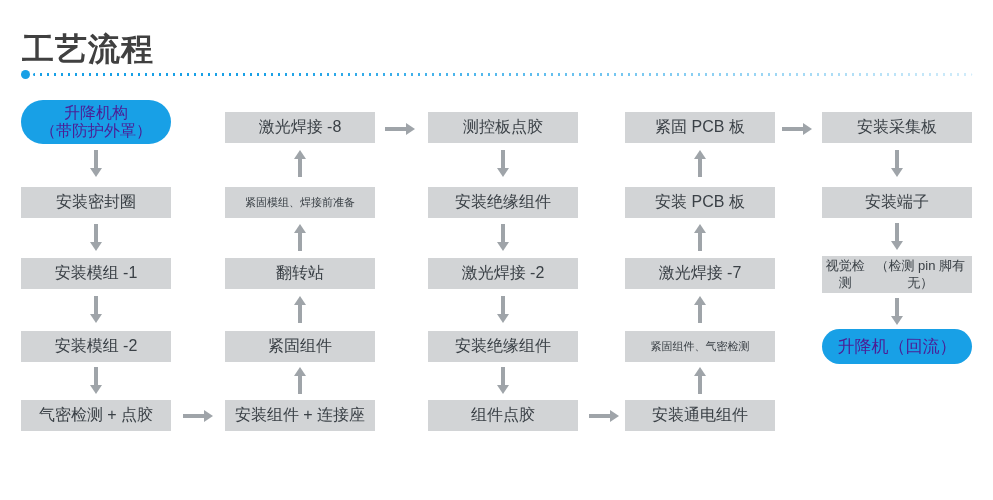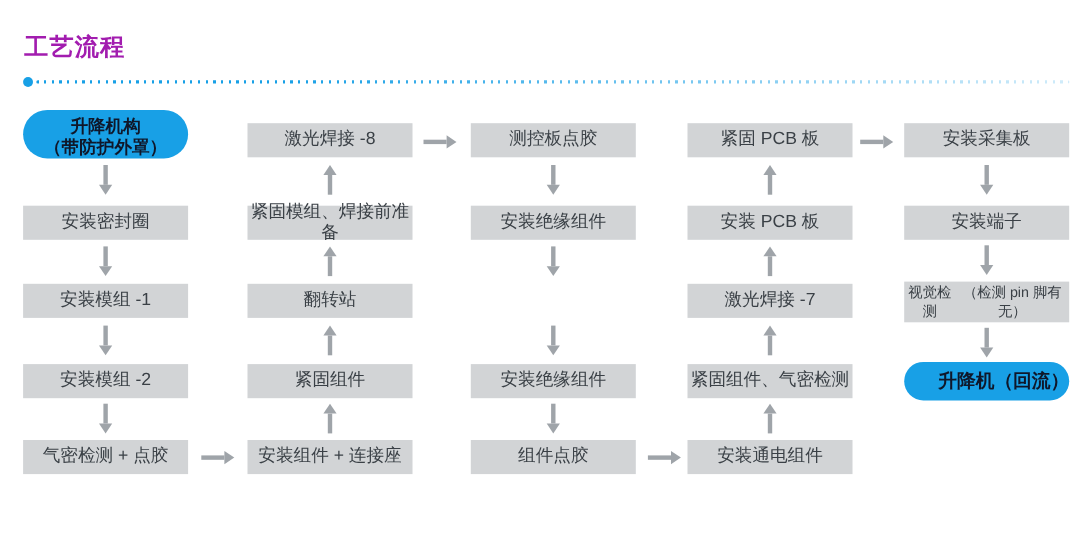--- a/index.html
+++ b/index.html
@@ -2,41 +2,41 @@
 <html><head>
 <meta charset="utf-8">
 <style>
   html,body{margin:0;padding:0;background:#ffffff;}
   .canvas{
     position:relative;width:993px;height:500px;background:#ffffff;overflow:hidden;
     font-family:"Liberation Sans","DejaVu Sans",sans-serif;
   }
   .page-title{
     position:absolute;left:22px;top:28px;margin:0;
-    font-size:22px;font-weight:700;color:#a21caf;letter-spacing:1px;
+    font-size:32px;font-weight:700;color:#404040;letter-spacing:1px;
   }
   .rule{position:absolute;left:21px;top:70px;width:951px;height:9px;display:flex;align-items:center;}
   .rule-dot{width:9px;height:9px;border-radius:50%;background:#18a0e6;flex:0 0 auto;}
   .rule-line{
     flex:1;height:3px;margin-left:3px;border-radius:2px;
     background-image:repeating-linear-gradient(to right,#18a0e6 0 2px,transparent 2px 7px);
   }
   .rule-fade{
     position:absolute;left:0;top:0;right:0;bottom:0;pointer-events:none;
     background:linear-gradient(to right,rgba(255,255,255,0) 25%,rgba(255,255,255,0.8) 100%);
   }
   .node{
     position:absolute;width:150px;height:31px;background:#d2d4d6;color:#3a4046;
     display:flex;align-items:center;justify-content:center;text-align:center;
     font-size:16px;line-height:1.15;box-sizing:border-box;
   }
-  .small{font-size:16px;}
+  .small{font-size:11px;}
   .c1{left:21px}.c2{left:225px}.c3{left:428px}.c4{left:625px}.c5{left:822px}
   .r1{top:112px}.r2{top:187px}.r3{top:258px}.r4{top:331px}.r5{top:400px}
-  .pill{background:#18a0e6;color:#0f172a;font-weight:700;justify-content:flex-end;}
+  .pill{background:#18a0e6;color:#4c1d95;font-weight:400;}
   .start{top:100px;height:44px;border-radius:22px;flex-direction:column;font-size:16px;}
   .end{top:329px;height:35px;border-radius:18px;font-size:17px;}
   .vision{top:256px;height:37px;flex-direction:row;font-size:13px;line-height:1.3;}
   
   .va{position:absolute;width:12px;height:27px;display:flex;flex-direction:column;align-items:center;}
   .va .stem{width:4px;height:18px;background:#9fa4a9;}
   .head-down{width:0;height:0;border-left:6px solid transparent;border-right:6px solid transparent;border-top:9px solid #9fa4a9;}
   .head-up{width:0;height:0;border-left:6px solid transparent;border-right:6px solid transparent;border-bottom:9px solid #9fa4a9;}
   .ha{position:absolute;height:12px;display:flex;align-items:center;}
   .ha .hstem{width:21px;height:4px;background:#9fa4a9;}
@@ -68,20 +68,21 @@
   <div class="node c1 r5">气密检测 + 点胶</div>
 
   <div class="node c2 r1">激光焊接 -8</div>
   <div class="node small c2 r2">紧固模组、焊接前准备</div>
   <div class="node c2 r3">翻转站</div>
   <div class="node c2 r4">紧固组件</div>
   <div class="node c2 r5">安装组件 + 连接座</div>
 
   <div class="node c3 r1">测控板点胶</div>
   <div class="node c3 r2">安装绝缘组件</div>
+  <div class="node c3 r3">激光焊接 -2</div>
   <div class="node c3 r4">安装绝缘组件</div>
   <div class="node c3 r5">组件点胶</div>
 
   <div class="node c4 r1">紧固 PCB 板</div>
   <div class="node c4 r2">安装 PCB 板</div>
   <div class="node c4 r3">激光焊接 -7</div>
   <div class="node small c4 r4">紧固组件、气密检测</div>
   <div class="node c4 r5">安装通电组件</div>
 
   <div class="node c5 r1">安装采集板</div>

